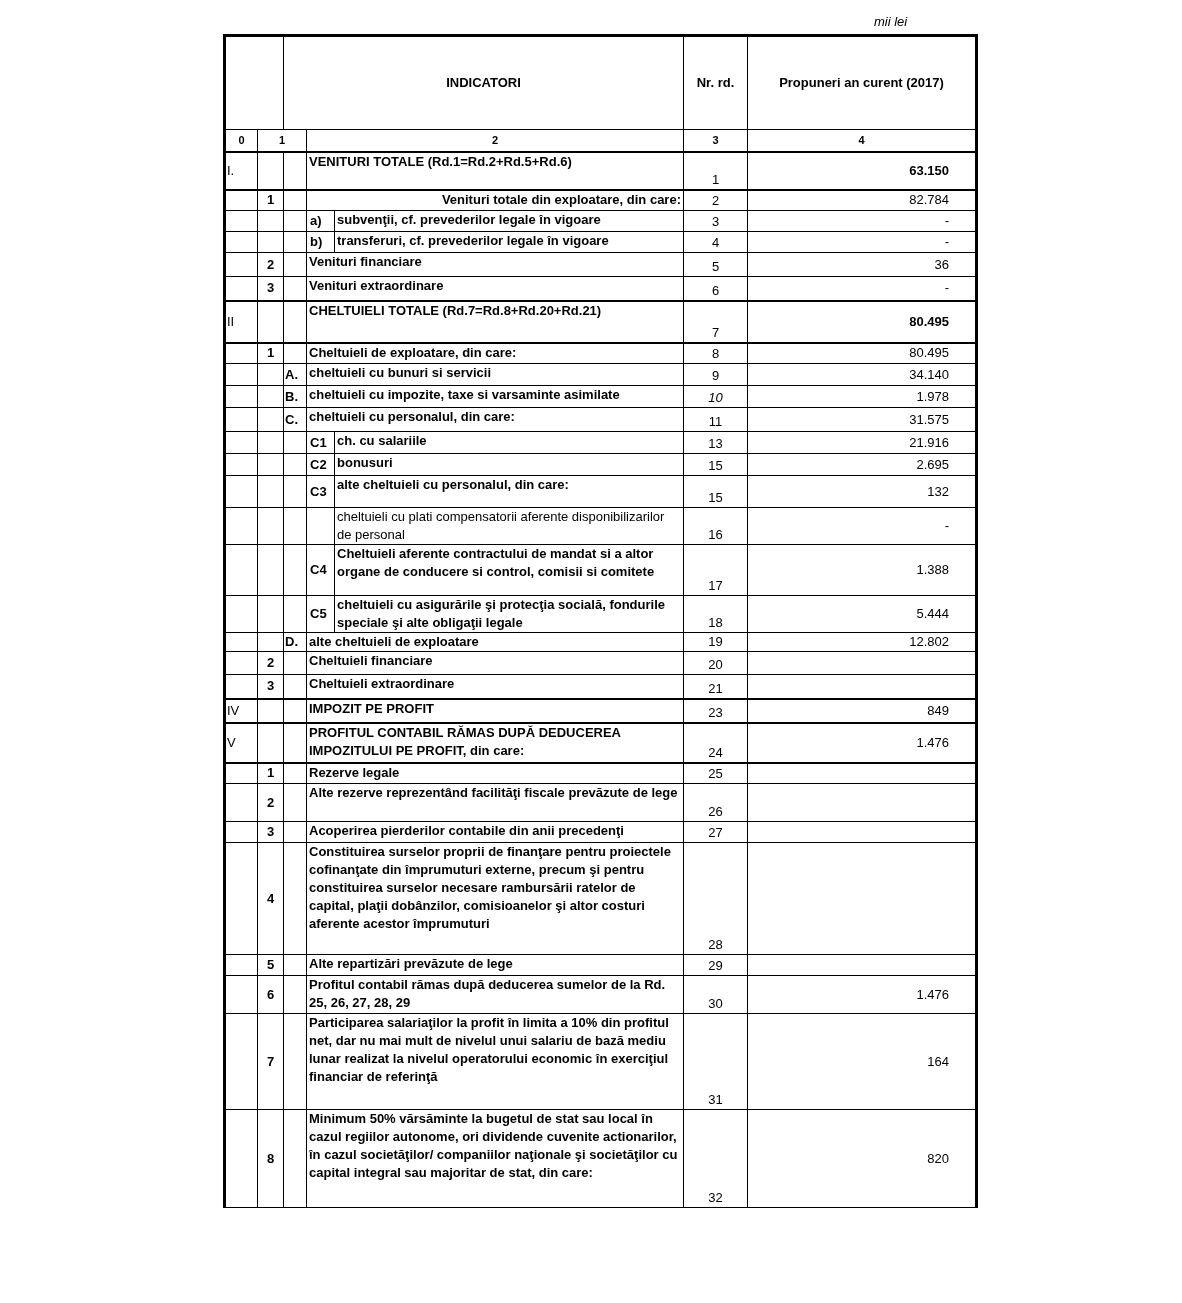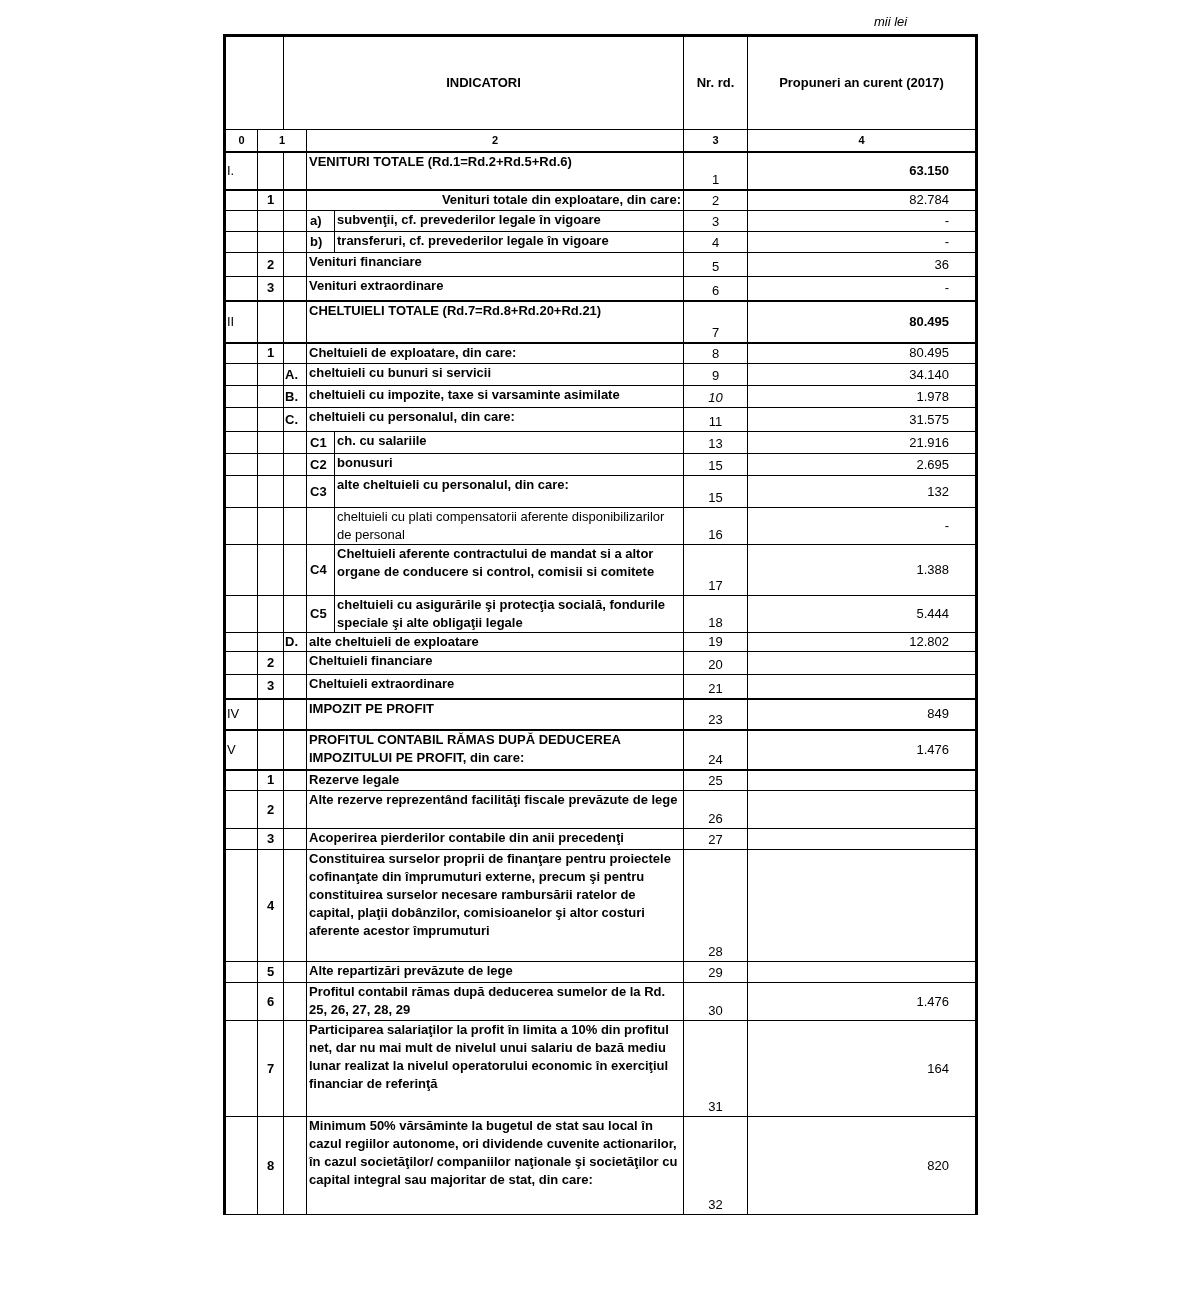--- a/index.html
+++ b/index.html
@@ -210,21 +210,21 @@
         <td class="c6" style="border-bottom: 1px solid rgb(0, 0, 0); border-right: 3px solid rgb(0, 0, 0);"></td>
       </tr>
       <tr style="height: 24px;">
         <td class="roman" style="border-bottom: 2px solid rgb(0, 0, 0); border-left: 3px solid rgb(0, 0, 0); padding-left: 1px;"></td>
         <td class="c1" style="border-bottom: 2px solid rgb(0, 0, 0);">3</td>
         <td style="border-bottom: 2px solid rgb(0, 0, 0);"></td>
         <td class="txt" colspan="2" style="border-bottom: 2px solid rgb(0, 0, 0);">Cheltuieli extraordinare</td>
         <td class="c5" style="border-bottom: 2px solid rgb(0, 0, 0);">21</td>
         <td class="c6" style="border-bottom: 2px solid rgb(0, 0, 0); border-right: 3px solid rgb(0, 0, 0);"></td>
       </tr>
-      <tr style="height: 31px;">
+      <tr style="height: 24px;">
         <td class="roman" style="border-bottom: 2px solid rgb(0, 0, 0); border-left: 3px solid rgb(0, 0, 0); padding-left: 1px;">IV</td>
         <td class="c1" style="border-bottom: 2px solid rgb(0, 0, 0);"></td>
         <td style="border-bottom: 2px solid rgb(0, 0, 0);"></td>
         <td class="txt" colspan="2" style="border-bottom: 2px solid rgb(0, 0, 0);">IMPOZIT PE PROFIT</td>
         <td class="c5" style="border-bottom: 2px solid rgb(0, 0, 0);">23</td>
         <td class="c6" style="border-bottom: 2px solid rgb(0, 0, 0); border-right: 3px solid rgb(0, 0, 0);">849</td>
       </tr>
       <tr style="height: 40px;">
         <td class="roman" style="border-bottom: 2px solid rgb(0, 0, 0); border-left: 3px solid rgb(0, 0, 0); padding-left: 1px;">V</td>
         <td class="c1" style="border-bottom: 2px solid rgb(0, 0, 0);"></td>

